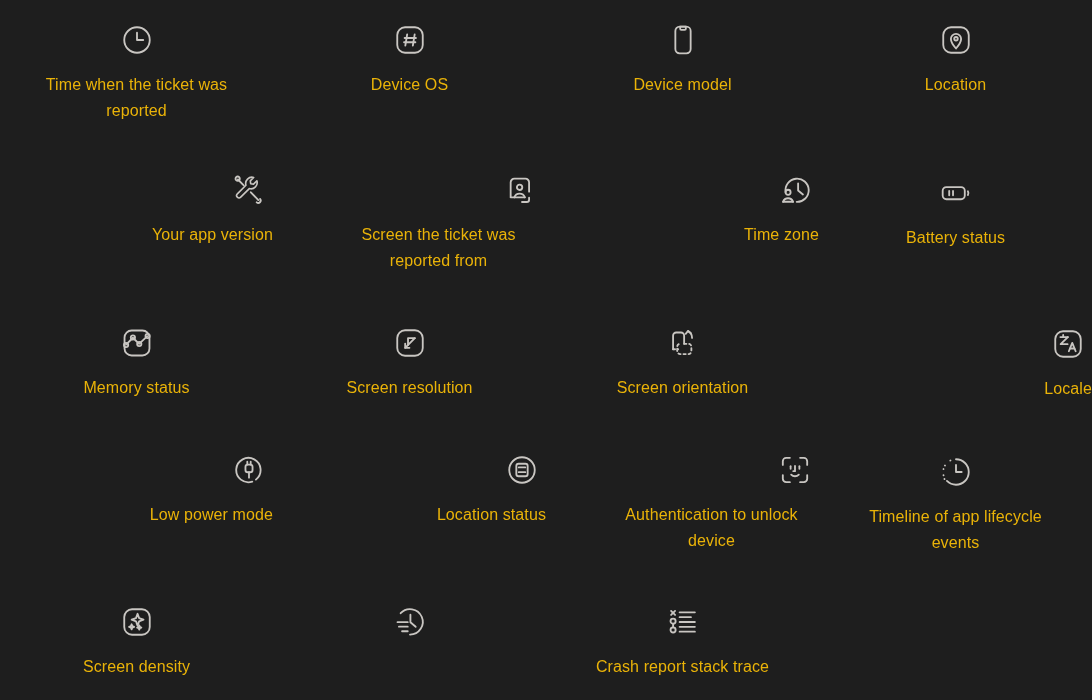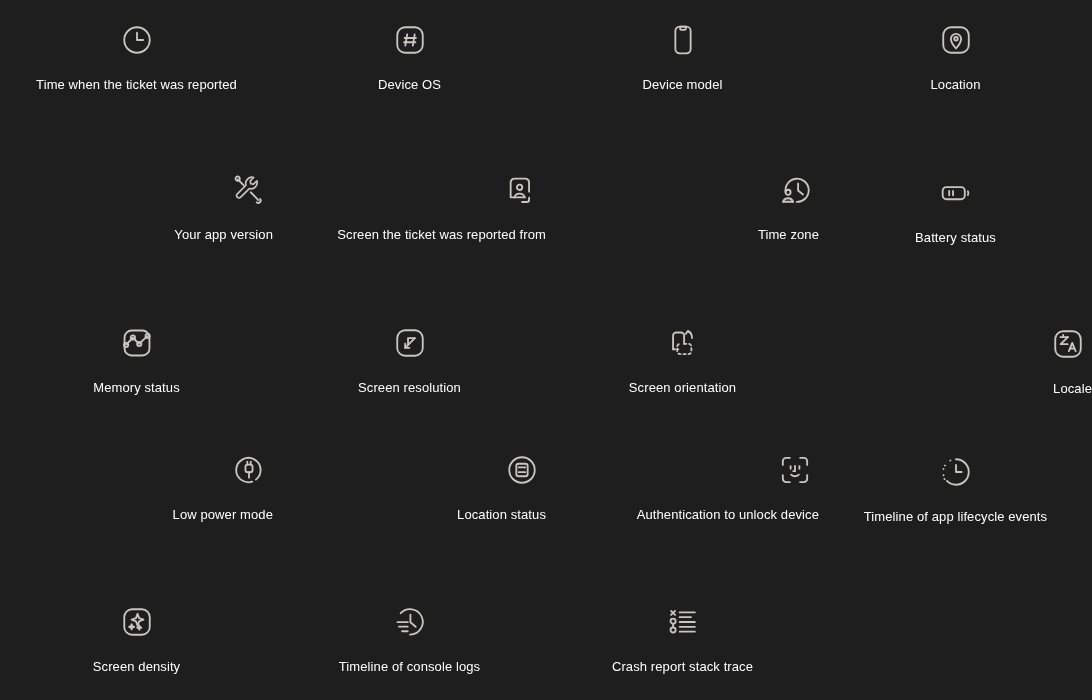--- a/index.html
+++ b/index.html
@@ -36,23 +36,23 @@
     align-items: center;
     justify-content: center;
     color: #c9c6c2;
     flex: 0 0 auto;
   }
   .feature-icon svg {
     display: block;
   }
   .feature-label {
     margin-top: 8px;
-    font-size: 13px;
+    font-size: 16px;
     line-height: 26px;
-    color: #ffffff;
+    color: #eab308;
     text-align: center;
     max-width: 215px;
     letter-spacing: 0.1px;
     font-weight: 400;
   }
   
   .row-1 { padding-top: 16px; }
   .row-2 { padding-top: 16px; align-items: flex-end; }
   .row-3 { padding-top: 19px; }
   .row-4 { padding-top: 20px; align-items: flex-end; }
@@ -281,21 +281,20 @@
   <div class="feature-item row-5">
     <span class="feature-icon">
       <svg width="34" height="34" viewBox="0 0 24 24" fill="none" stroke="currentColor" stroke-width="1.3" stroke-linecap="round" stroke-linejoin="round">
         <path d="M12 20.9 A9 9 0 1 0 5.4 5.8"></path>
         <path d="M3.2 12.1 H10.4"></path>
         <path d="M4.2 15.3 H10.4"></path>
         <path d="M6.4 18.5 H10.4"></path>
         <path d="M12.3 6.8 V12.2 L16 15.4"></path>
       </svg>
     </span>
-    <div class="feature-label">Timeline of console logs</div>
   </div>
 
   <div class="feature-item row-5">
     <span class="feature-icon">
       <svg width="34" height="34" viewBox="0 0 24 24" fill="none" stroke="currentColor" stroke-width="1.3" stroke-linecap="round" stroke-linejoin="round">
         <path d="M3.6 4.2 L6.4 7.0"></path>
         <path d="M6.4 4.2 L3.6 7.0"></path>
         <circle cx="5" cy="11.4" r="1.8"></circle>
         <circle cx="5" cy="17.6" r="1.8"></circle>
         <path d="M5 13.2 V15.8"></path>

